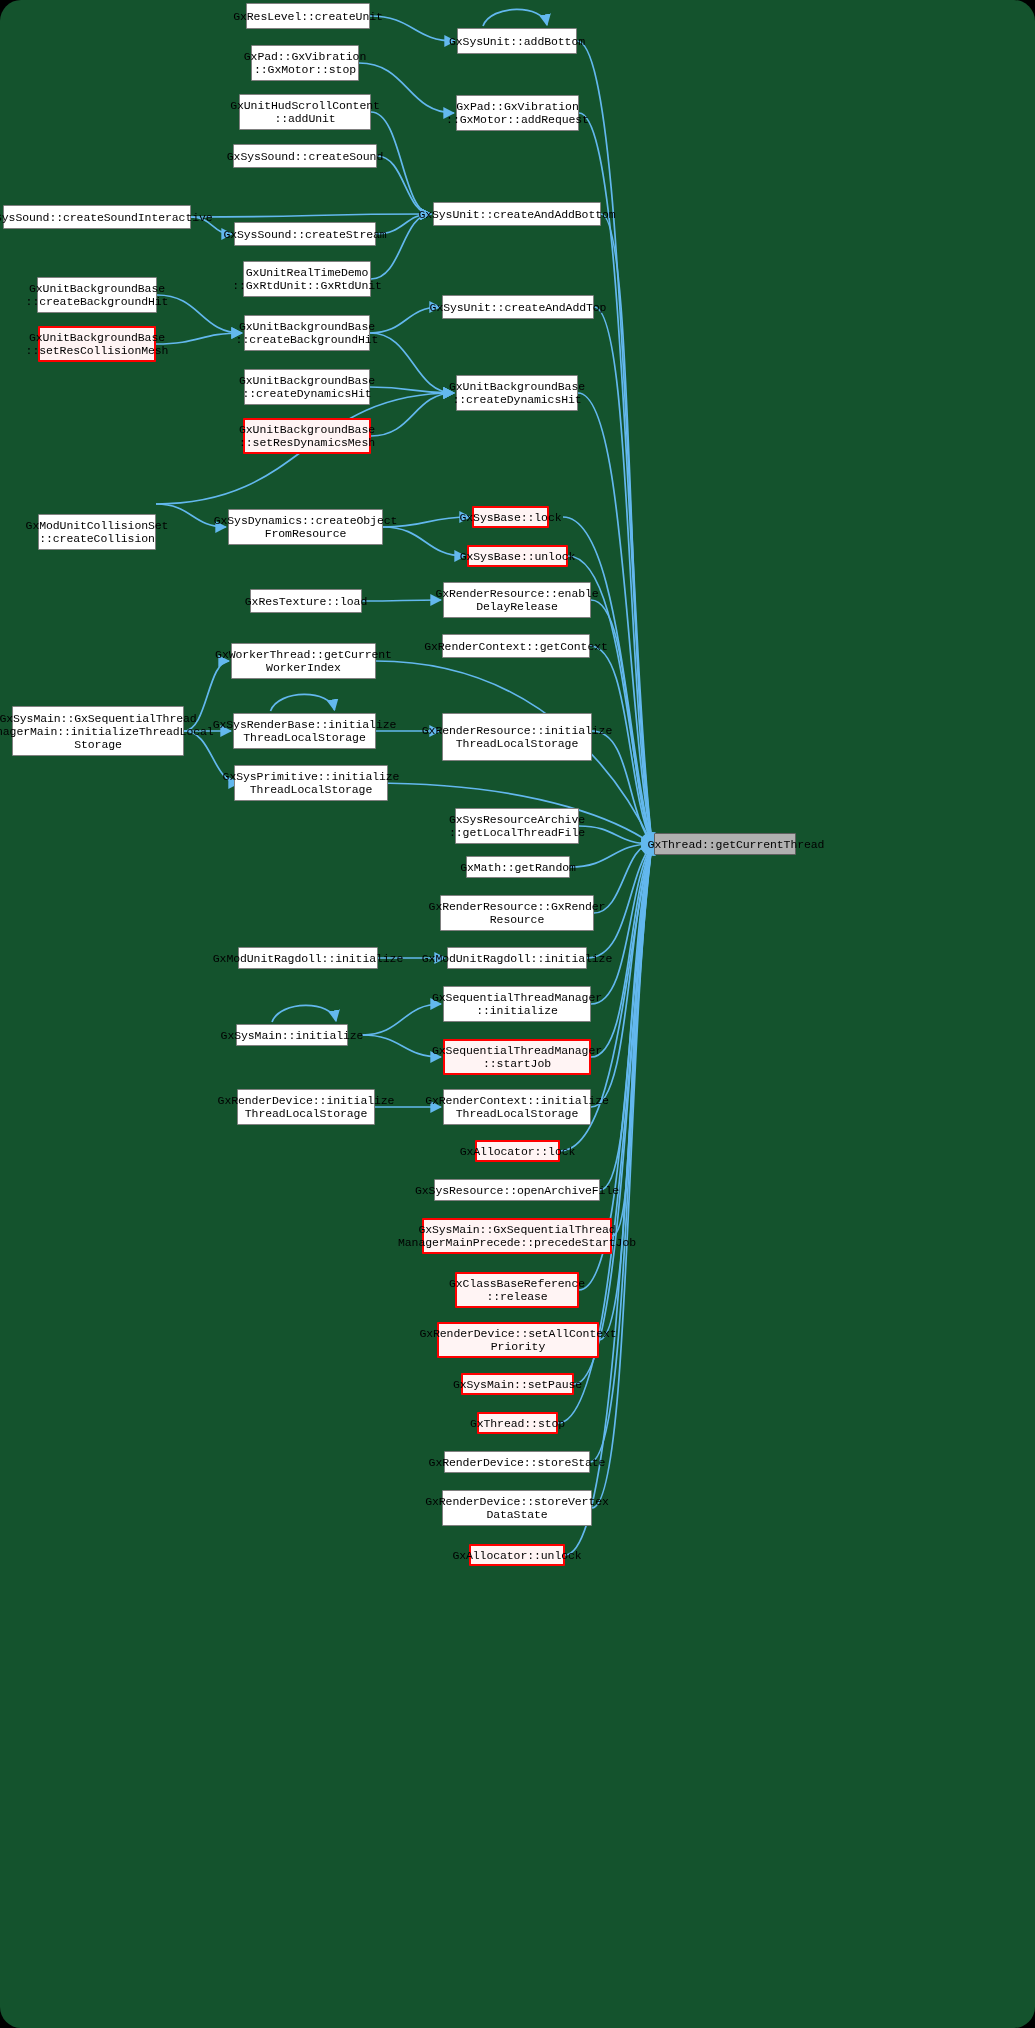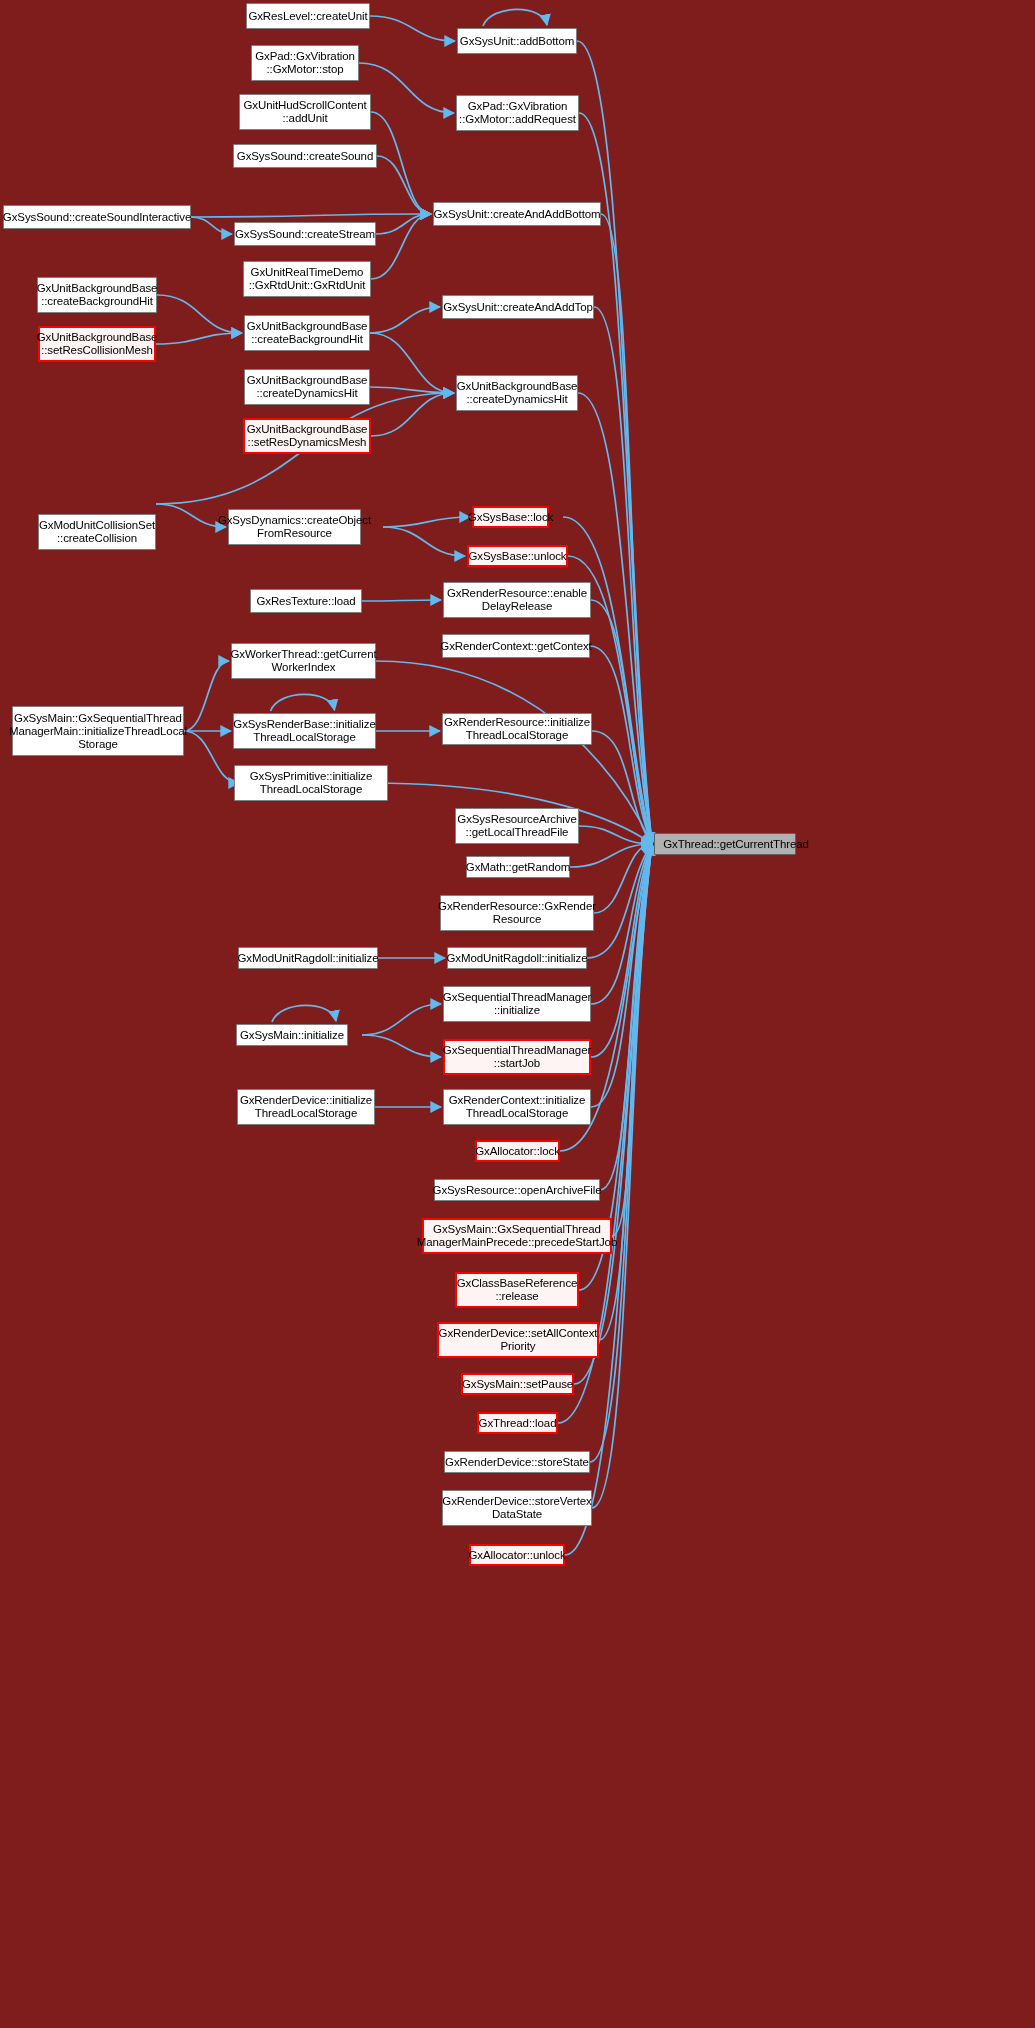--- a/index.html
+++ b/index.html
@@ -4,23 +4,24 @@
 <style>
   html, body {
     margin: 0;
     padding: 0;
     background: #000000;
   }
   #graph {
     position: relative;
     width: 1035px;
     height: 2028px;
-    background: #7f1d1d;
-    font-family: Liberation Sans, sans-serif;
+    background: #14532d;
+    font-family: Liberation Mono, monospace;
     overflow: hidden;
+    border-radius: 21px;
   }
   #edges {
     position: absolute;
     left: 0;
     top: 0;
     width: 1035px;
     height: 2028px;
     pointer-events: none;
   }
   .node {
@@ -145,36 +146,36 @@
       <div class="node red" style="left: 38px; top: 326px; width: 118px; height: 36px;">GxUnitBackgroundBase
 ::setResCollisionMesh</div>
       <div class="node" style="left: 244px; top: 369px; width: 126px; height: 36px;">GxUnitBackgroundBase
 ::createDynamicsHit</div>
       <div class="node" style="left: 456px; top: 375px; width: 122px; height: 36px;">GxUnitBackgroundBase
 ::createDynamicsHit</div>
       <div class="node red" style="left: 243px; top: 418px; width: 128px; height: 36px;">GxUnitBackgroundBase
 ::setResDynamicsMesh</div>
       <div class="node" style="left: 38px; top: 486px; width: 118px; height: 36px; margin-top: 28px;">GxModUnitCollisionSet
 ::createCollision</div>
-      <div class="node" style="left: 228px; top: 509px; width: 133px; height: 36px;">GxSysDynamics::createObject
+      <div class="node" style="left: 228px; top: 509px; width: 155px; height: 36px;">GxSysDynamics::createObject
 FromResource</div>
       <div class="node red" style="left: 472px; top: 506px; width: 77px; height: 22px;">GxSysBase::lock</div>
       <div class="node red" style="left: 467px; top: 545px; width: 101px; height: 22px;">GxSysBase::unlock</div>
       <div class="node" style="left: 250px; top: 589px; width: 112px; height: 24px;">GxResTexture::load</div>
       <div class="node" style="left: 443px; top: 582px; width: 148px; height: 36px;">GxRenderResource::enable
 DelayRelease</div>
       <div class="node" style="left: 231px; top: 643px; width: 145px; height: 36px;">GxWorkerThread::getCurrent
 WorkerIndex</div>
       <div class="node" style="left: 442px; top: 634px; width: 148px; height: 24px;">GxRenderContext::getContext</div>
       <div class="node" style="left: 12px; top: 706px; width: 172px; height: 50px;">GxSysMain::GxSequentialThread
 ManagerMain::initializeThreadLocal
 Storage</div>
       <div class="node" style="left: 233px; top: 713px; width: 143px; height: 36px;">GxSysRenderBase::initialize
 ThreadLocalStorage</div>
-      <div class="node" style="left: 442px; top: 713px; width: 150px; height: 32px;">GxRenderResource::initialize
+      <div class="node" style="left: 442px; top: 713px; width: 150px; height: 48px;">GxRenderResource::initialize
 ThreadLocalStorage</div>
       <div class="node" style="left: 234px; top: 765px; width: 154px; height: 36px;">GxSysPrimitive::initialize
 ThreadLocalStorage</div>
       <div class="node" style="left: 455px; top: 808px; width: 124px; height: 36px;">GxSysResourceArchive
 ::getLocalThreadFile</div>
       <div class="node current" style="left: 654px; top: 833px; width: 142px; height: 22px; padding-left: 25px;">GxThread::getCurrentThread</div>
       <div class="node" style="left: 466px; top: 856px; width: 104px; height: 22px;">GxMath::getRandom</div>
       <div class="node" style="left: 440px; top: 895px; width: 154px; height: 36px;">GxRenderResource::GxRender
 Resource</div>
       <div class="node" style="left: 238px; top: 947px; width: 140px; height: 22px;">GxModUnitRagdoll::initialize</div>
@@ -190,19 +191,19 @@
 ThreadLocalStorage</div>
       <div class="node red" style="left: 475px; top: 1140px; width: 85px; height: 22px;">GxAllocator::lock</div>
       <div class="node" style="left: 434px; top: 1179px; width: 166px; height: 22px;">GxSysResource::openArchiveFile</div>
       <div class="node red" style="left: 422px; top: 1218px; width: 190px; height: 36px;">GxSysMain::GxSequentialThread
 ManagerMainPrecede::precedeStartJob</div>
       <div class="node red" style="left: 455px; top: 1272px; width: 124px; height: 36px;">GxClassBaseReference
 ::release</div>
       <div class="node red" style="left: 437px; top: 1322px; width: 162px; height: 36px;">GxRenderDevice::setAllContext
 Priority</div>
       <div class="node red" style="left: 461px; top: 1373px; width: 113px; height: 22px;">GxSysMain::setPause</div>
-      <div class="node red" style="left: 477px; top: 1412px; width: 81px; height: 22px;">GxThread::load</div>
+      <div class="node red" style="left: 477px; top: 1412px; width: 81px; height: 22px;">GxThread::stop</div>
       <div class="node" style="left: 444px; top: 1451px; width: 146px; height: 22px;">GxRenderDevice::storeState</div>
       <div class="node" style="left: 442px; top: 1490px; width: 150px; height: 36px;">GxRenderDevice::storeVertex
 DataState</div>
       <div class="node red" style="left: 469px; top: 1544px; width: 96px; height: 22px;">GxAllocator::unlock</div>
     </div>
 </div>
 
 </body></html>

